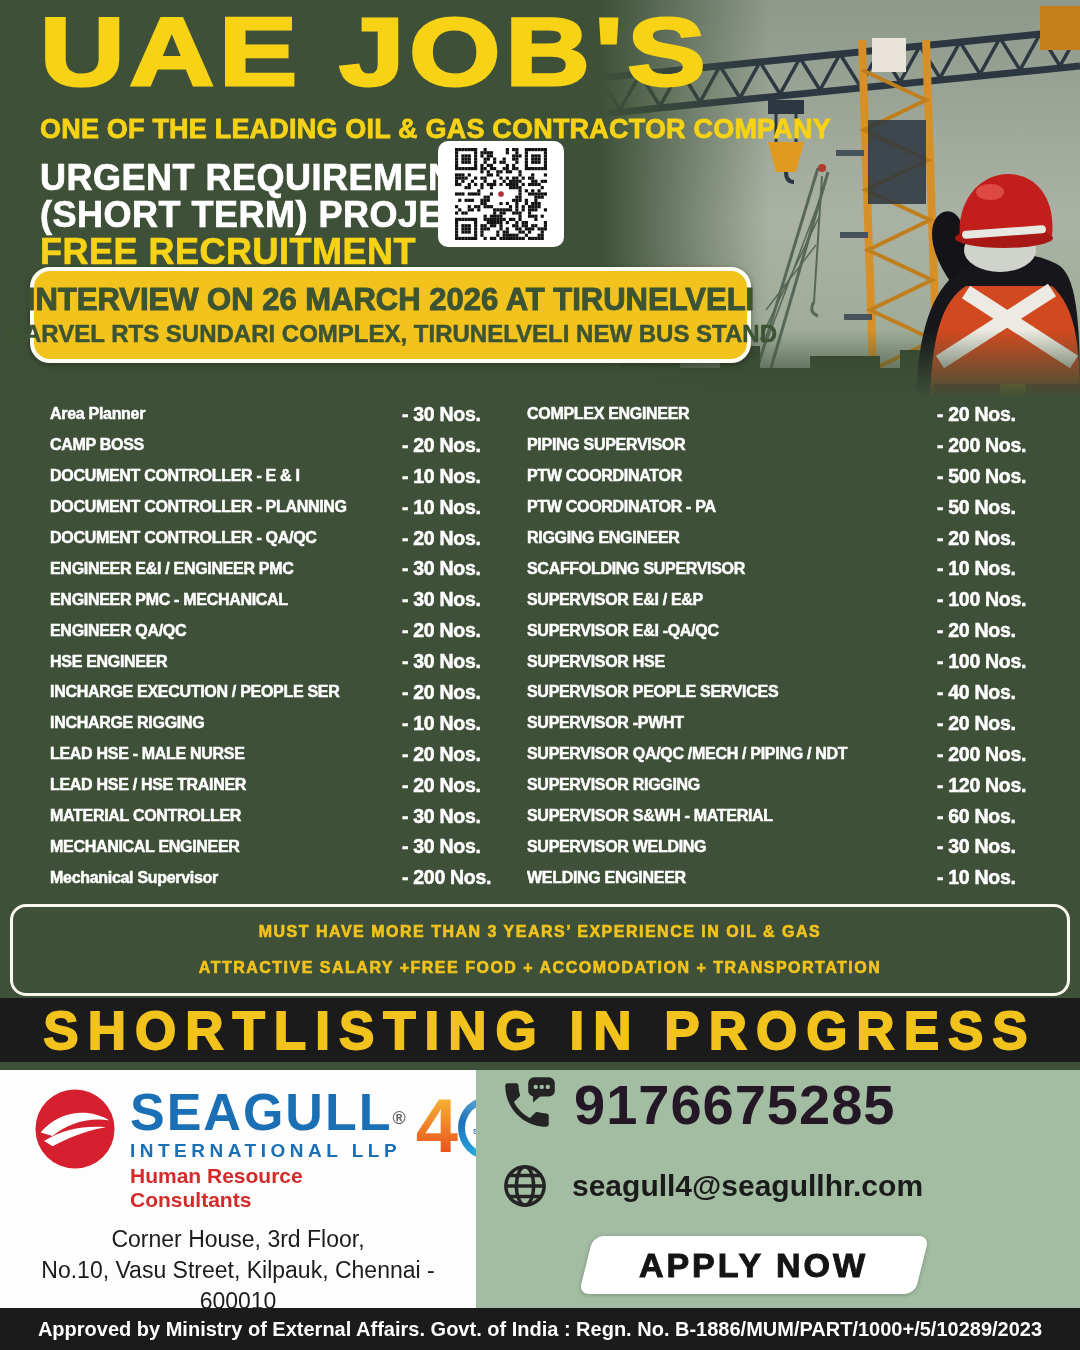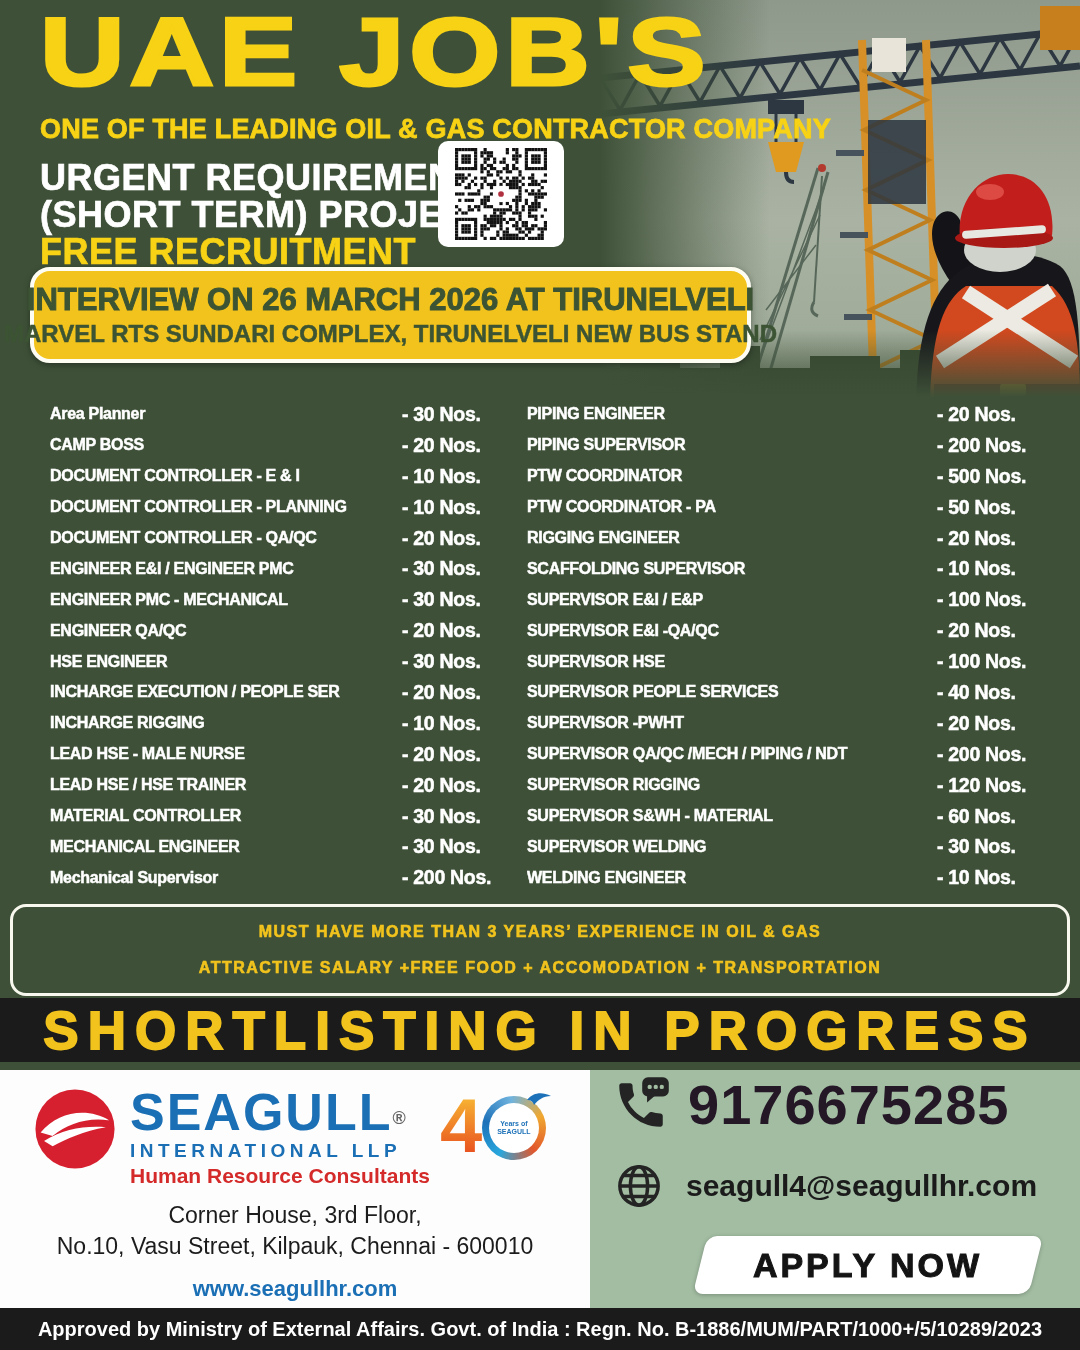--- a/index.html
+++ b/index.html
@@ -78,21 +78,21 @@
     position:absolute; left:0; top:998px; width:100%; height:64px; z-index:3;
     background:#1b1b1b; display:flex; align-items:center; justify-content:center;
   }
   .band-text{font-size:53px; font-weight:700; color:#f2c31d; -webkit-text-stroke:1.8px #f2c31d;
     letter-spacing:9px; white-space:nowrap;}
   
   .footer{
     position:absolute; left:0; top:1062px; width:100%; height:246px; z-index:3;
     border-top:8px solid #3e5138; box-sizing:border-box; display:flex;
   }
-  .footer-left{width:590px; background:#fdfdfd; position:relative;}
+  .footer-left{width:476px; background:#fdfdfd; position:relative;}
   .footer-right{flex:1; background:#a2bda2; position:relative;}
   .logo-row{display:flex; align-items:flex-start; padding:16px 0 0 32px;}
   .emblem{width:86px; height:86px; flex:0 0 auto;}
   .brand{margin-left:12px;}
   .brand-name{font-size:52px; font-weight:700; color:#1a6fb5; letter-spacing:2px; line-height:1;}
   .brand-reg{font-size:18px; color:#666; vertical-align:super; font-weight:700;}
   .brand-sub{font-size:19px; font-weight:700; color:#1a6fb5; letter-spacing:4.5px; margin-top:2px;}
   .brand-tag{font-size:21px; font-weight:700; color:#d42a2a; margin-top:2px;}
   .forty{position:relative; width:118px; height:84px; margin-left:10px; flex:0 0 auto;}
   .forty-4{
@@ -676,21 +676,21 @@
           <span class="job-title">MECHANICAL ENGINEER</span>
           <span class="job-count">- 30 Nos.</span>
         </div>
         <div class="job-row">
           <span class="job-title">Mechanical Supervisor</span>
           <span class="job-count">- 200 Nos.</span>
         </div>
       </div>
     <div>
         <div class="job-row">
-          <span class="job-title">PIPING ENGINEER</span>
+          <span class="job-title">COMPLEX ENGINEER</span>
           <span class="job-count">- 20 Nos.</span>
         </div>
         <div class="job-row">
           <span class="job-title">PIPING SUPERVISOR</span>
           <span class="job-count">- 200 Nos.</span>
         </div>
         <div class="job-row">
           <span class="job-title">PTW COORDINATOR</span>
           <span class="job-count">- 500 Nos.</span>
         </div>

